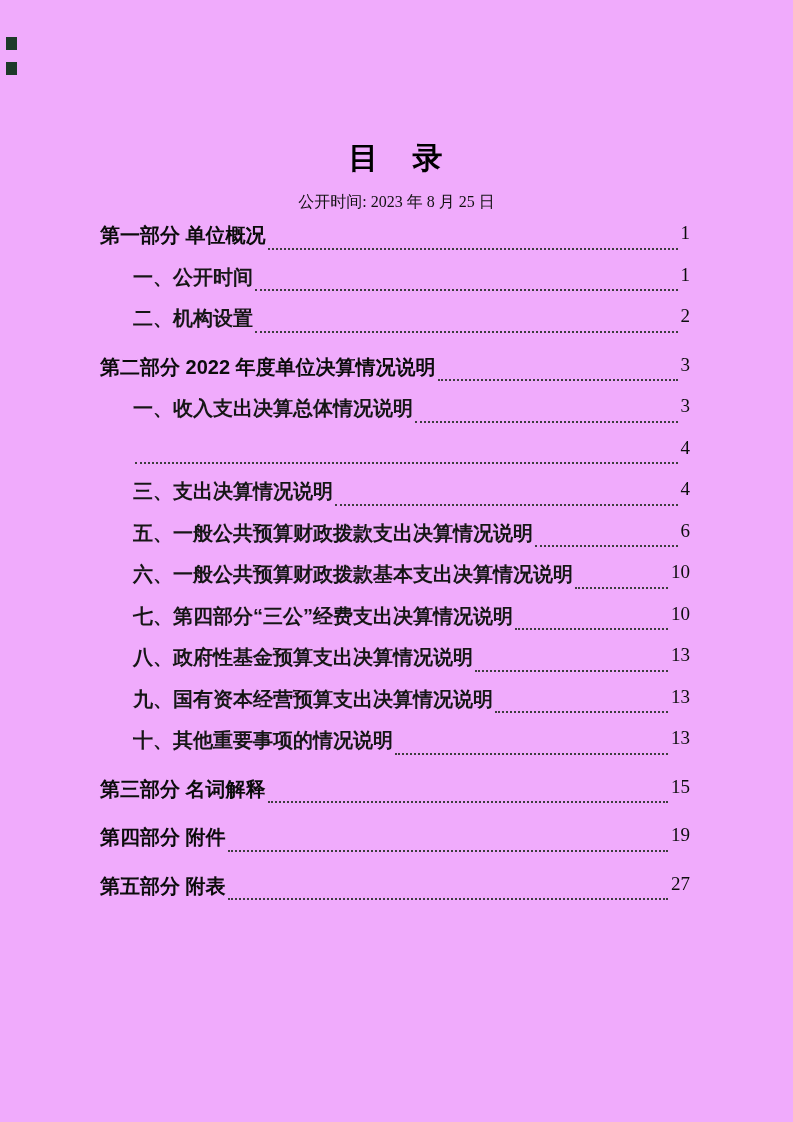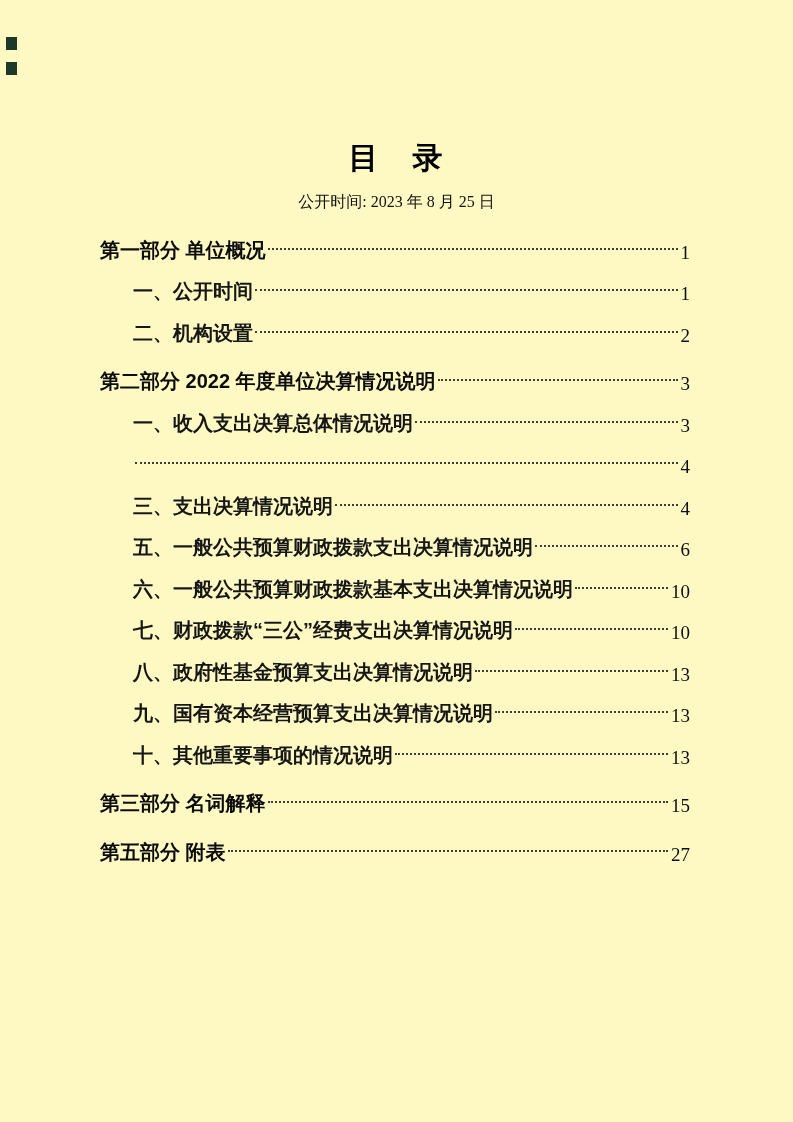--- a/index.html
+++ b/index.html
@@ -11,21 +11,21 @@
     width: 793px;
     height: 1122px;
     position: relative;
     overflow: hidden;
     font-family: "Liberation Sans", "DejaVu Sans", sans-serif;
     color: #111111;
   }
   .page {
     position: absolute;
     inset: 0;
-    background: #fef9c3;
+    background: #f0abfc;
   }
   
   .corner-mark {
     position: absolute;
     left: 6px;
     width: 11px;
     height: 13px;
   }
   .corner-mark.m1 { top: 37px; }
   .corner-mark.m2 { top: 62px; }
@@ -47,21 +47,21 @@
     font-size: 16px;
     line-height: 26px;
     font-weight: 400;
     color: #111111;
   }
   .toc {
     margin: 5px 103px 0 100px; 
   }
   .toc-row {
     display: flex;
-    align-items: flex-end;
+    align-items: flex-start;
     height: 41.5px;
     font-size: 20px;
     white-space: nowrap;
   }
   .toc-row.part { margin-top: 7px; font-weight: 700; color: #0c0c0c; }
   .toc-row.item { padding-left: 33px; font-weight: 600; color: #161616; }
   .toc-label { flex: 0 0 auto; }
   .leader {
     flex: 1 1 auto;
     height: 0;
@@ -130,21 +130,21 @@
         <span class="toc-label">五、一般公共预算财政拨款支出决算情况说明</span>
         <span class="leader"></span>
         <span class="pagenum">6</span>
       </div>
       <div class="toc-row item">
         <span class="toc-label">六、一般公共预算财政拨款基本支出决算情况说明</span>
         <span class="leader"></span>
         <span class="pagenum">10</span>
       </div>
       <div class="toc-row item">
-        <span class="toc-label">七、财政拨款“三公”经费支出决算情况说明</span>
+        <span class="toc-label">七、第四部分“三公”经费支出决算情况说明</span>
         <span class="leader"></span>
         <span class="pagenum">10</span>
       </div>
       <div class="toc-row item">
         <span class="toc-label">八、政府性基金预算支出决算情况说明</span>
         <span class="leader"></span>
         <span class="pagenum">13</span>
       </div>
       <div class="toc-row item">
         <span class="toc-label">九、国有资本经营预算支出决算情况说明</span>
@@ -155,19 +155,24 @@
         <span class="toc-label">十、其他重要事项的情况说明</span>
         <span class="leader"></span>
         <span class="pagenum">13</span>
       </div>
       <div class="toc-row part">
         <span class="toc-label">第三部分 名词解释</span>
         <span class="leader"></span>
         <span class="pagenum">15</span>
       </div>
       <div class="toc-row part">
+        <span class="toc-label">第四部分 附件</span>
+        <span class="leader"></span>
+        <span class="pagenum">19</span>
+      </div>
+      <div class="toc-row part">
         <span class="toc-label">第五部分 附表</span>
         <span class="leader"></span>
         <span class="pagenum">27</span>
       </div>
     </div>
 
 </div>
 
 </body></html>

